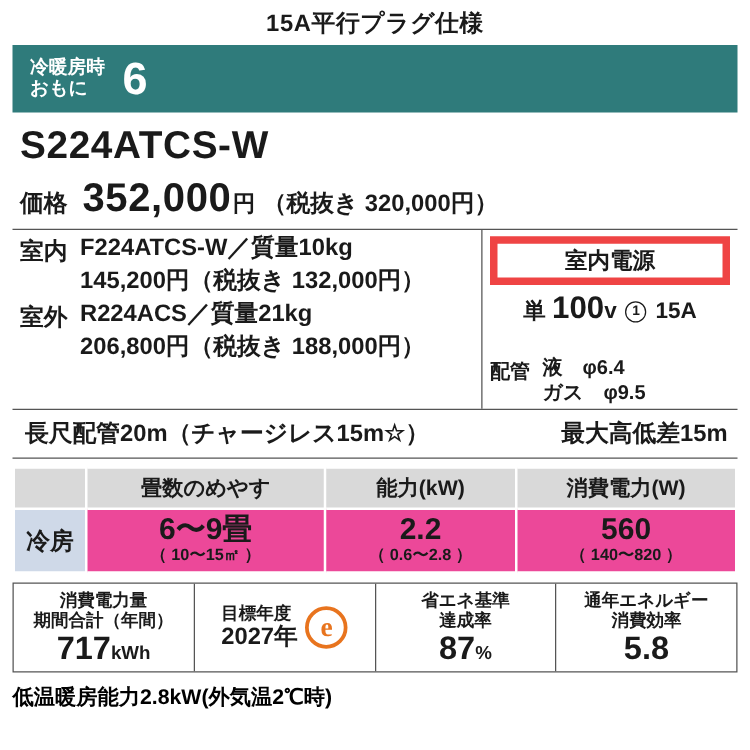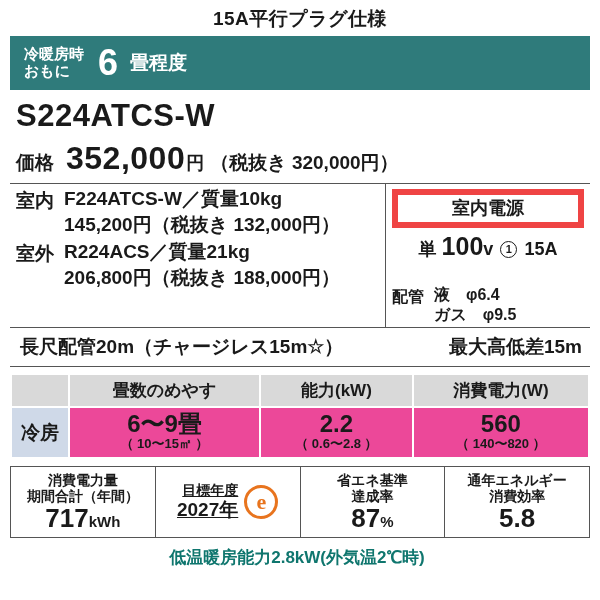--- a/index.html
+++ b/index.html
@@ -160,56 +160,55 @@
     justify-content:center;
     text-align:center;
     font-weight:bold;
     padding:2px 2px;
   }
   .bcell:last-child { border-right:none; }
   .bcell .t { font-size:14px; line-height:1.15; }
   .bcell .big { font-size:26px; line-height:1.05; }
   .bcell .big span.u { font-size:15px; }
   .target-inner { display:flex; align-items:center; gap:6px; }
-  .target-text { font-size:14px; line-height:1.2; text-align:right;text-decoration:underline;}
+  .target-text { font-size:14px; line-height:1.2; text-align:left;}
   .target-year { font-size:19px; }
   .e-mark {
     width:34px;height:34px;border-radius:50%;
     border:3px solid #e8741e;
     color:#e8741e;
     font-size:22px;
     line-height:28px;
     text-align:center;
     font-weight:bold;
     font-family:"Liberation Serif", serif;
   }
 
   
   .footer {
-    text-align:center;
-    color:#0f766e;
+    text-align:left;
+    color:#000000;
     font-size:17px;
     font-weight:bold;
     padding:8px 6px 0 0;
   }
 </style>
 </head>
 <body>
 
 <div class="sheet">
 
   <div class="plug-spec">15A平行プラグ仕様</div>
 
   <div class="cap-band">
     <div class="small-lines">
       <div>冷暖房時</div>
       <div>おもに</div>
     </div>
     <div class="big-num">6</div>
-    <div class="tatami">畳程度</div>
   </div>
 
   <div class="model">S224ATCS-W</div>
 
   <div class="price-row">
     <span class="lbl">価格</span>
     <span class="amount">352,000</span>
     <span class="yen">円</span>
     <span class="excl">（税抜き 320,000円）</span>
   </div>

